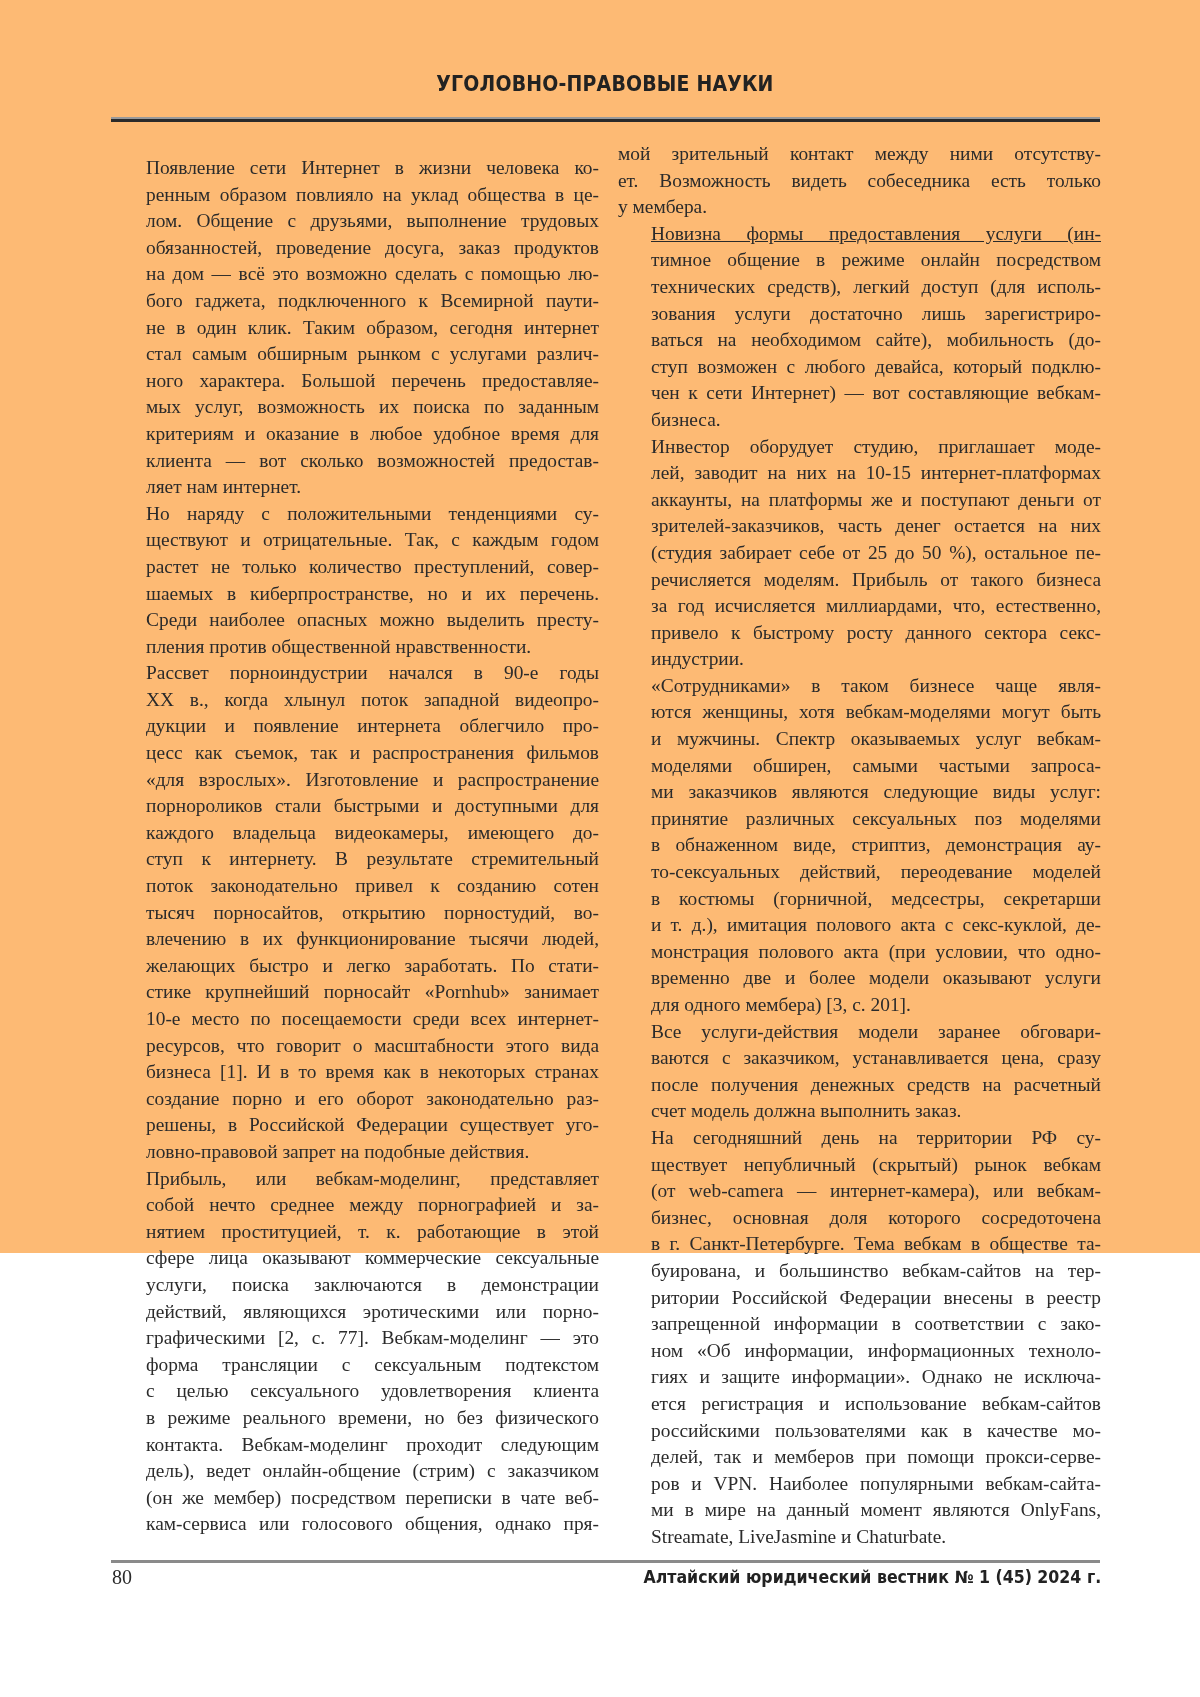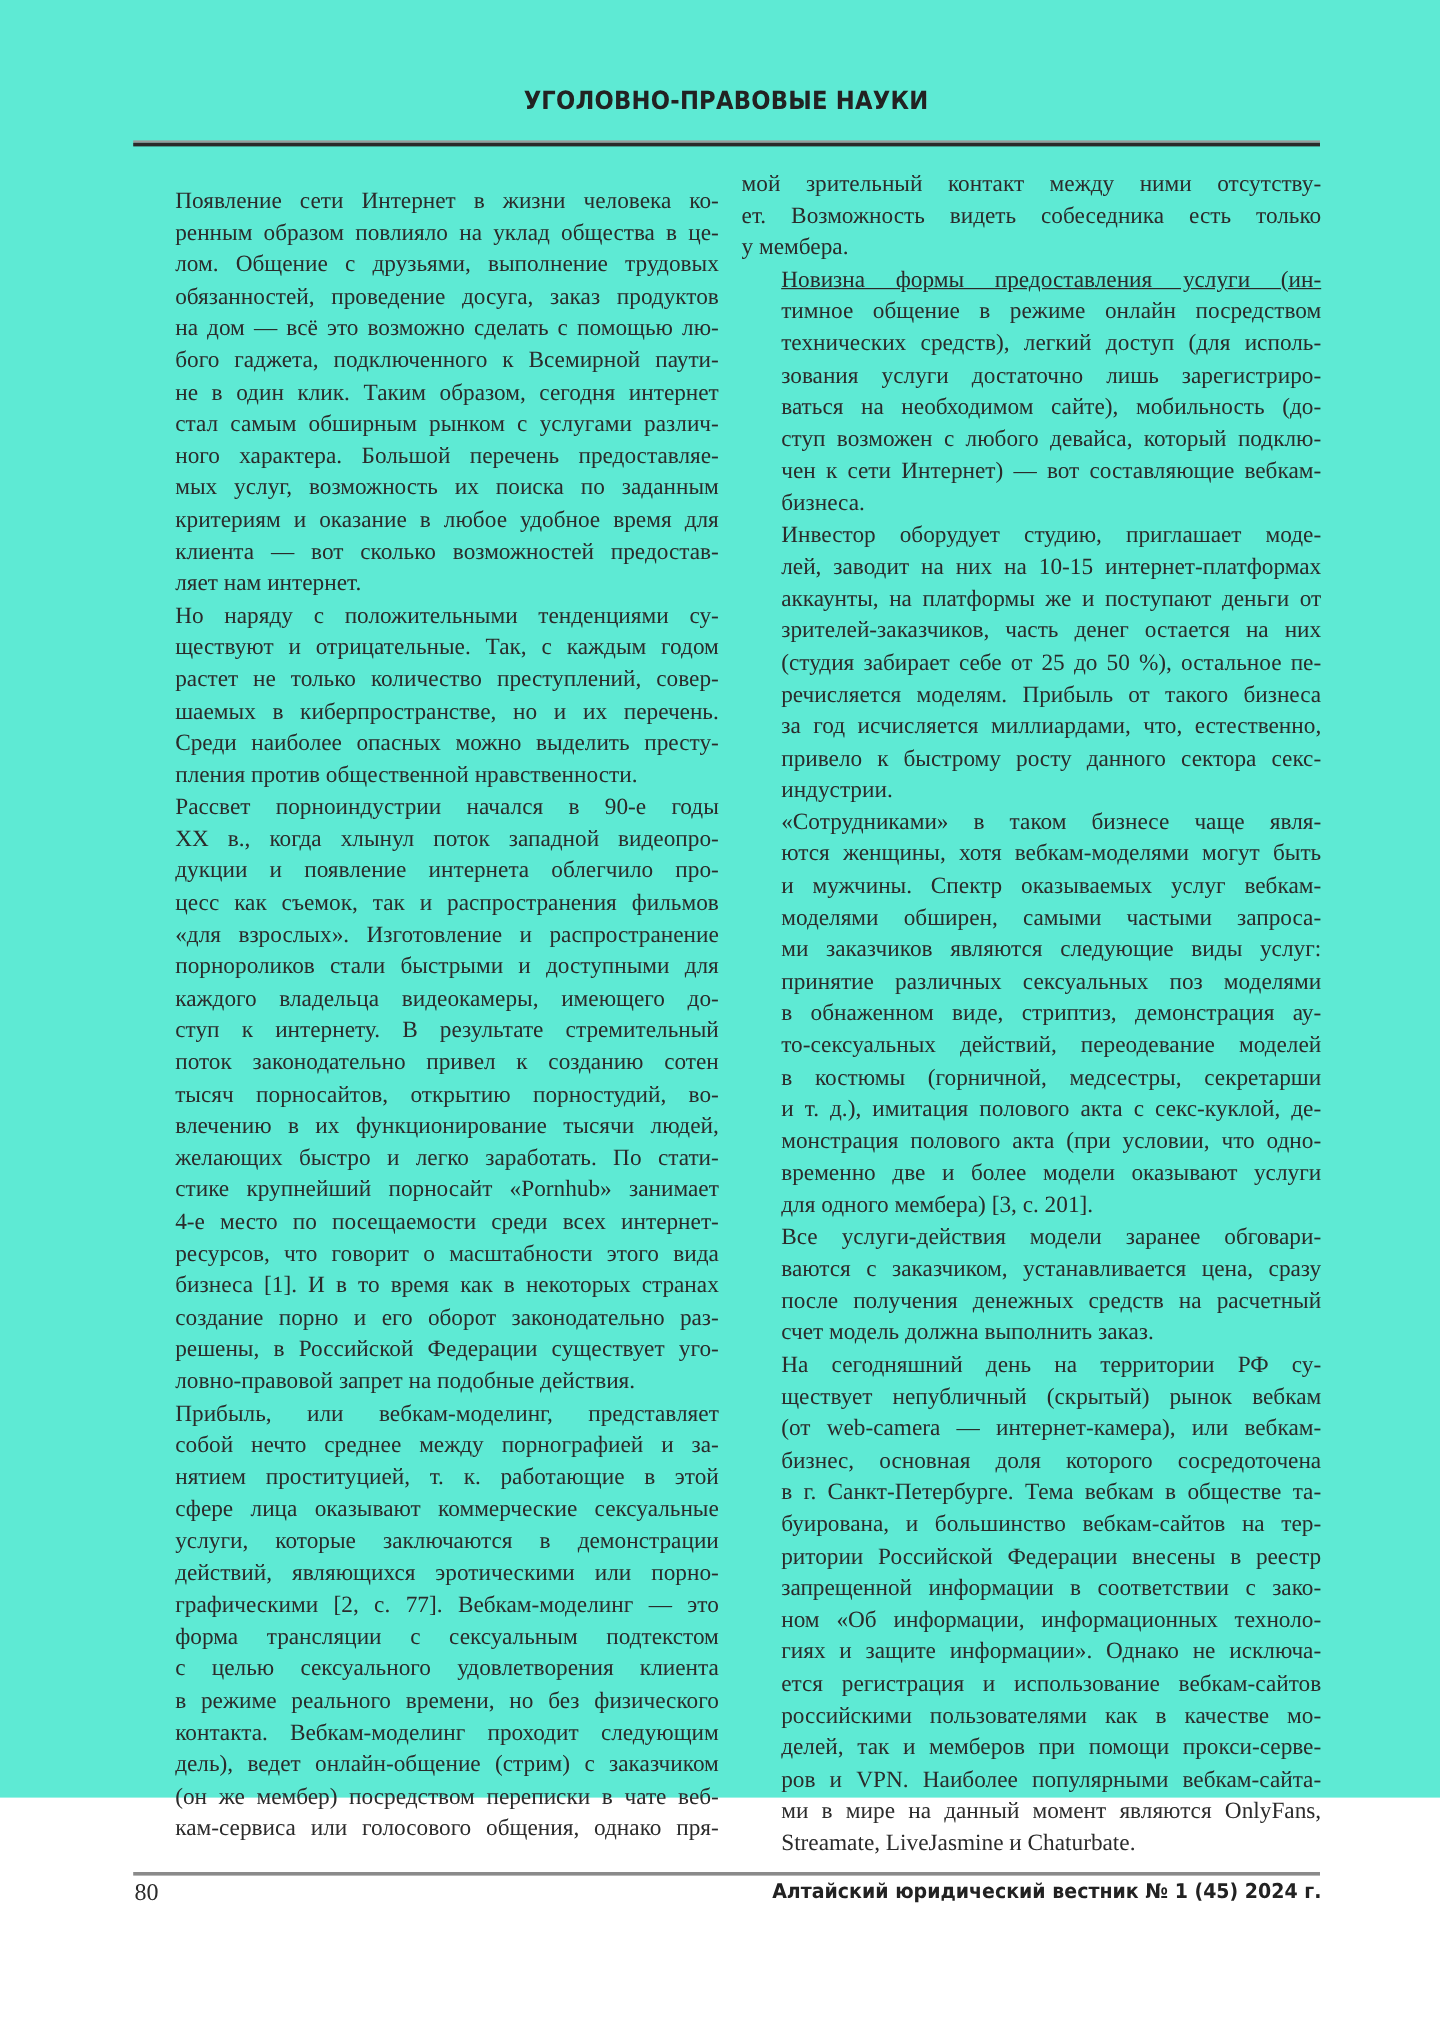--- a/index.html
+++ b/index.html
@@ -1,17 +1,17 @@
 <!DOCTYPE html>
 <html><head>
 <meta charset="utf-8">
 <style>
   html, body { margin: 0; padding: 0; background: #ffffff; }
   body { width: 1200px; height: 1697px; position: relative; overflow: hidden; }
-  .page { position: absolute; left: 0; top: 0; width: 1200px; height: 1498px; background: #5eead4; }
+  .page { position: absolute; left: 0; top: 0; width: 1200px; height: 1253px; background: #fdba74; }
   .running-head {
     position: absolute; left: 110px; top: 72px; width: 990px; text-align: center;
     font-family: "DejaVu Sans", sans-serif; font-weight: bold; font-size: 21px;
     letter-spacing: 0.2px; color: #222; transform: scaleX(0.9);
   }
   .head-rule {
     position: absolute; left: 111px; top: 117px; width: 989px; height: 6px;
   }
   .head-rule .r1 { position: absolute; left: 0; top: 0; width: 100%; height: 2px; background: #9a9a9a; }
   .head-rule .r2 { position: absolute; left: 0; top: 2px; width: 100%; height: 3px; background: #2a2a2a; }
@@ -78,33 +78,33 @@
         <span class="ln">цесс как съемок, так и распространения фильмов</span>
         <span class="ln">«для взрослых». Изготовление и распространение</span>
         <span class="ln">порнороликов стали быстрыми и доступными для</span>
         <span class="ln">каждого владельца видеокамеры, имеющего до-</span>
         <span class="ln">ступ к интернету. В результате стремительный</span>
         <span class="ln">поток законодательно привел к созданию сотен</span>
         <span class="ln">тысяч порносайтов, открытию порностудий, во-</span>
         <span class="ln">влечению в их функционирование тысячи людей,</span>
         <span class="ln">желающих быстро и легко заработать. По стати-</span>
         <span class="ln">стике крупнейший порносайт «Pornhub» занимает</span>
-        <span class="ln">4-е место по посещаемости среди всех интернет-</span>
+        <span class="ln">10-е место по посещаемости среди всех интернет-</span>
         <span class="ln">ресурсов, что говорит о масштабности этого вида</span>
         <span class="ln">бизнеса [1]. И в то время как в некоторых странах</span>
         <span class="ln">создание порно и его оборот законодательно раз-</span>
         <span class="ln">решены, в Российской Федерации существует уго-</span>
         <span class="ln last">ловно-правовой запрет на подобные действия.</span>
       </p>
       <p class="ind">
         <span class="ln" style="text-indent: 33px;">Прибыль, или вебкам-моделинг, представляет</span>
         <span class="ln">собой нечто среднее между порнографией и за-</span>
         <span class="ln">нятием проституцией, т. к. работающие в этой</span>
         <span class="ln">сфере лица оказывают коммерческие сексуальные</span>
-        <span class="ln">услуги, которые заключаются в демонстрации</span>
+        <span class="ln">услуги, поиска заключаются в демонстрации</span>
         <span class="ln">действий, являющихся эротическими или порно-</span>
         <span class="ln">графическими [2, с. 77]. Вебкам-моделинг — это</span>
         <span class="ln">форма трансляции с сексуальным подтекстом</span>
         <span class="ln">с целью сексуального удовлетворения клиента</span>
         <span class="ln">в режиме реального времени, но без физического</span>
         <span class="ln">контакта. Вебкам-моделинг проходит следующим</span>
         <span class="ln">дель), ведет онлайн-общение (стрим) с заказчиком</span>
         <span class="ln">(он же мембер) посредством переписки в чате веб-</span>
         <span class="ln">кам-сервиса или голосового общения, однако пря-</span>
       </p>

